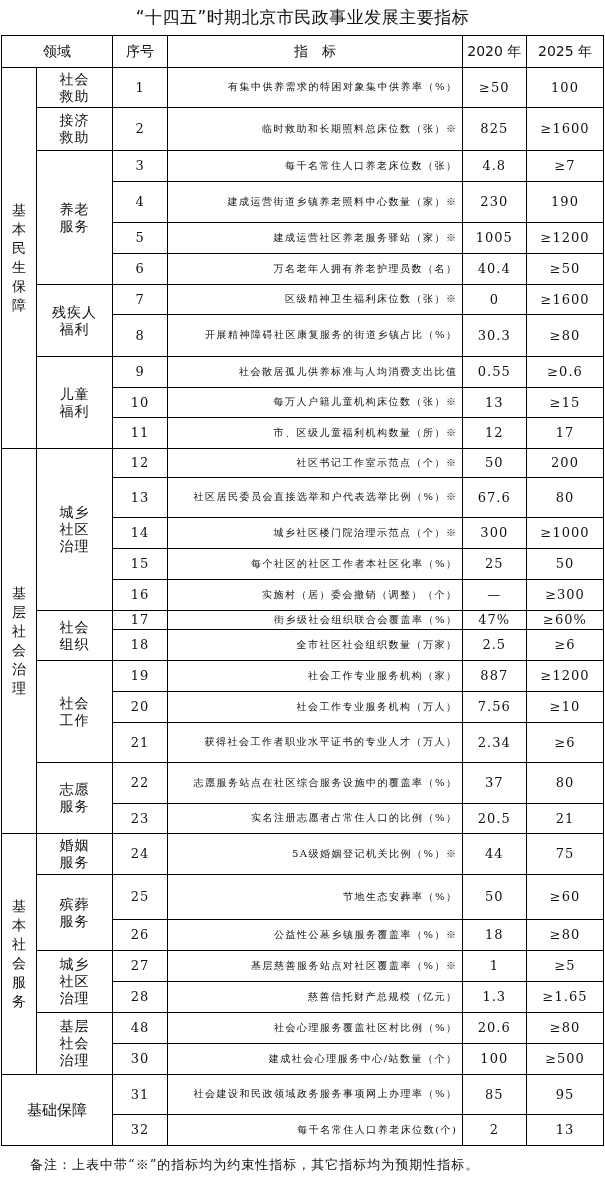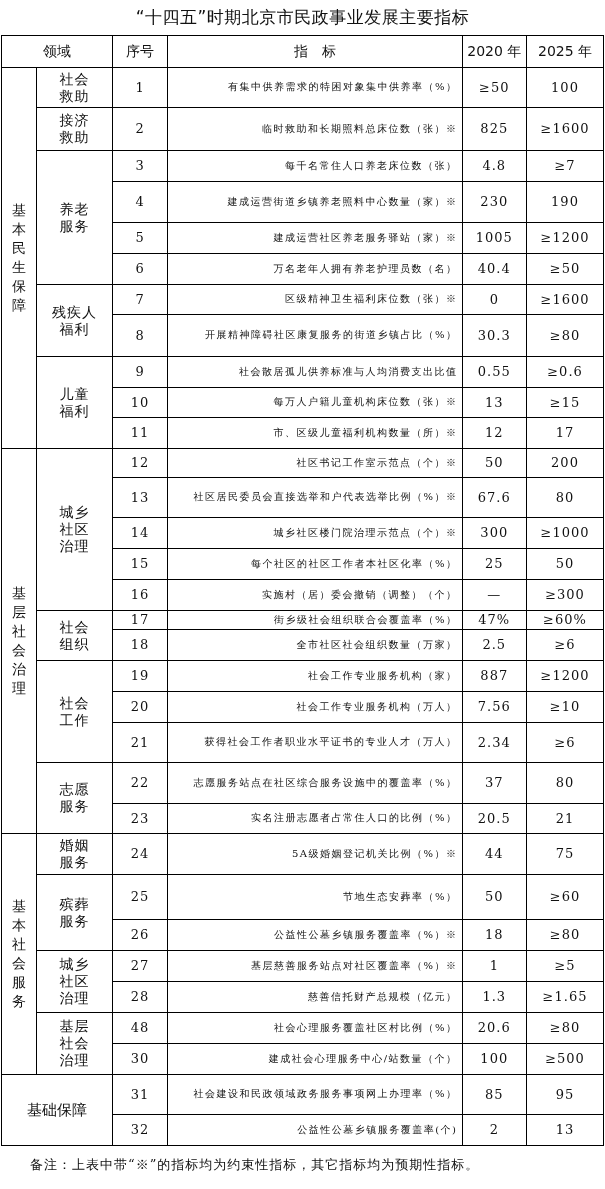--- a/index.html
+++ b/index.html
@@ -275,20 +275,20 @@
     <tr style="height:40px">
       <td rowspan="2" colspan="2" class="base">基础保障</td>
       <td class="num">31</td>
       <td class="ind">社会建设和民政领域政务服务事项网上办理率（%）</td>
       <td class="num">85</td>
       <td class="num">95</td>
     </tr>
 
     <tr style="height:31px">
       <td class="num">32</td>
-      <td class="ind">公益性公墓乡镇服务覆盖率(个)</td>
+      <td class="ind">每千名常住人口养老床位数(个)</td>
       <td class="num">2</td>
       <td class="num">13</td>
     </tr>
   </tbody>
 </table>
 
 <div class="note">备注：上表中带“※”的指标均为约束性指标，其它指标均为预期性指标。</div>
 
 </body></html>

